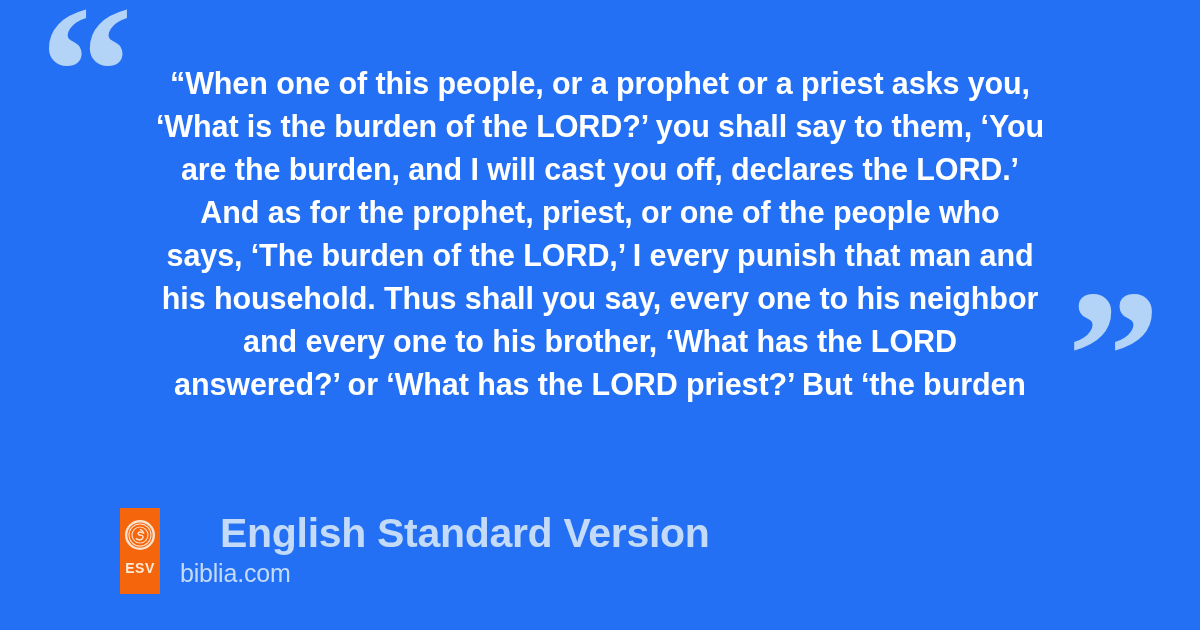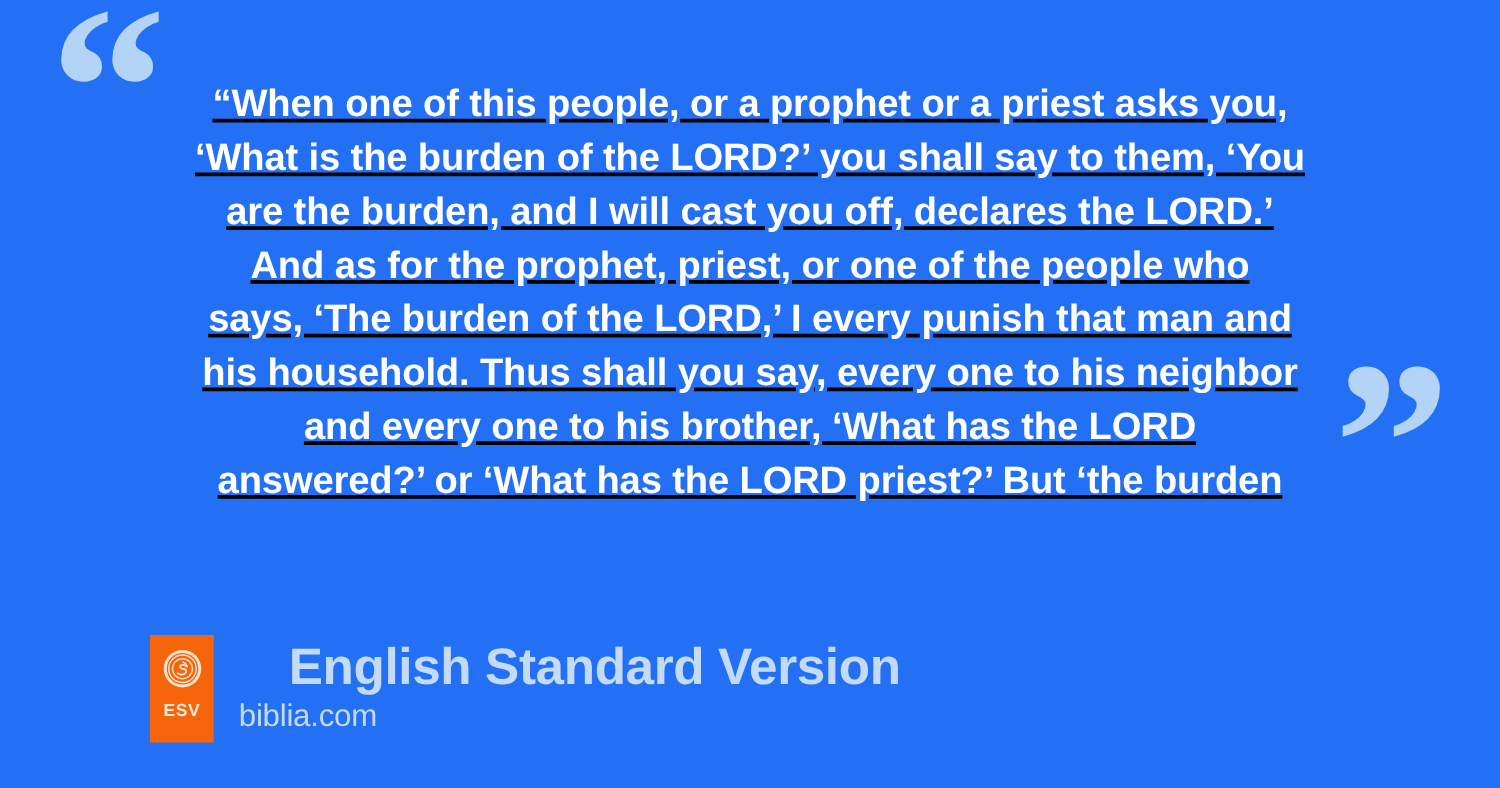--- a/index.html
+++ b/index.html
@@ -43,41 +43,40 @@
 
   
   #quote-block {
     position: absolute;
     left: 0;
     top: 62px;
     width: 1200px;
     padding: 0 72px;
     box-sizing: border-box;
     text-align: center;
-    text-decoration: underline;
   }
   .quote-line {
     color: #ffffff;
     font-size: 30.5px;
     font-weight: 700;
     line-height: 43px;
     white-space: nowrap;
     letter-spacing: -0.1px;
   }
 
   
   #footer {
     position: absolute;
     left: 120px;
     top: 508px;
     display: flex;
     align-items: flex-start;
   }
   #esv-logo {
-    width: 51px;
+    width: 40px;
     height: 86px;
     background: #f4650c;
     position: relative;
     flex: 0 0 auto;
   }
   #esv-seal {
     position: absolute;
     left: 50%;
     top: 11px;
     transform: translateX(-50%);

